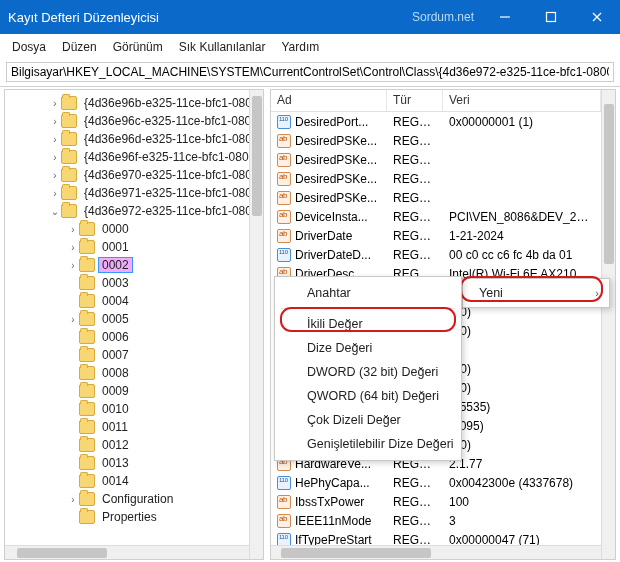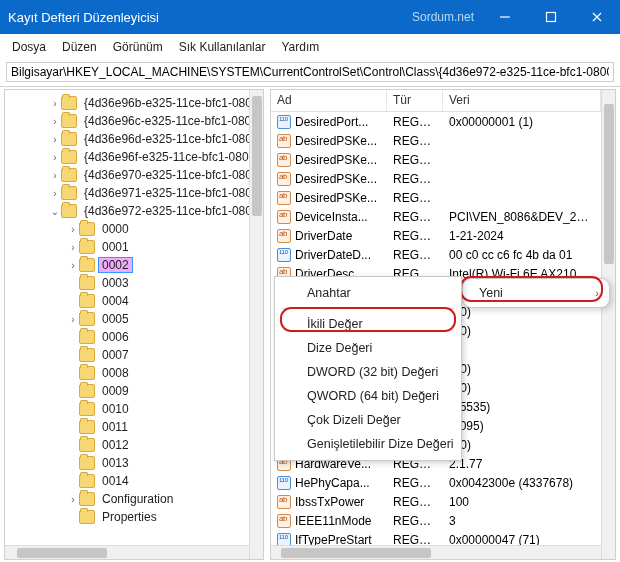--- a/index.html
+++ b/index.html
@@ -442,21 +442,21 @@
       <div class="vscroll">
           <div class="thumb" style="top:14px;height:160px;"></div>
         </div>
       <div class="hscroll" style="right:14px">
           <div class="thumb" style="left:10px;width:150px;"></div>
         </div>
     </div>
   </div>
 </div>
 
-<div class="context-menu" style="left:462px; top:278px; width:148px; padding:2px;border-radius:9px;">
+<div class="context-menu" style="left:462px; top:278px; width:148px; padding:2px;">
   <div class="cm-row" style="padding-left:14px;">
     <span>Yeni</span>
     <span class="arrow-r">›</span>
   </div>
 </div>
 <div class="highlight-red" style="left:460px; top:276px; width:143px; height:26px;"></div>
 
 <div class="context-menu" style="left:274px; top:276px; width:188px;" id="submenu">
     <div class="cm-row">Anahtar</div>
     <div style="height: 1px; background: rgb(226, 226, 226); margin: 3px 4px;"></div>

